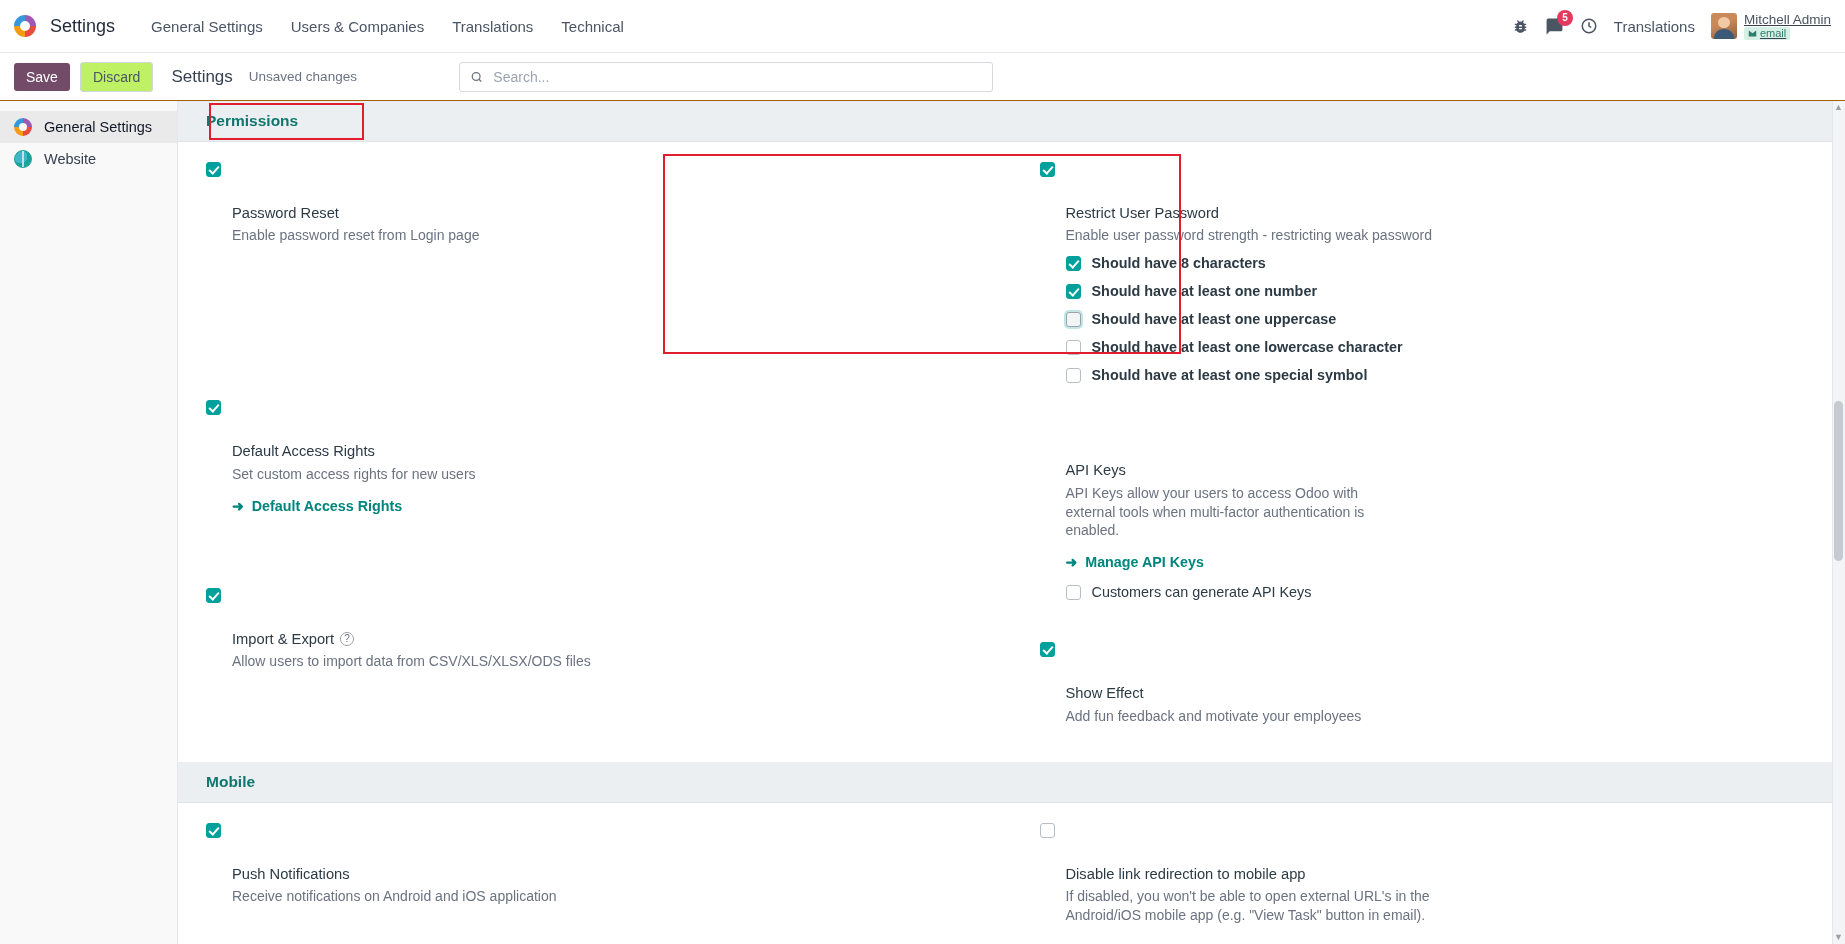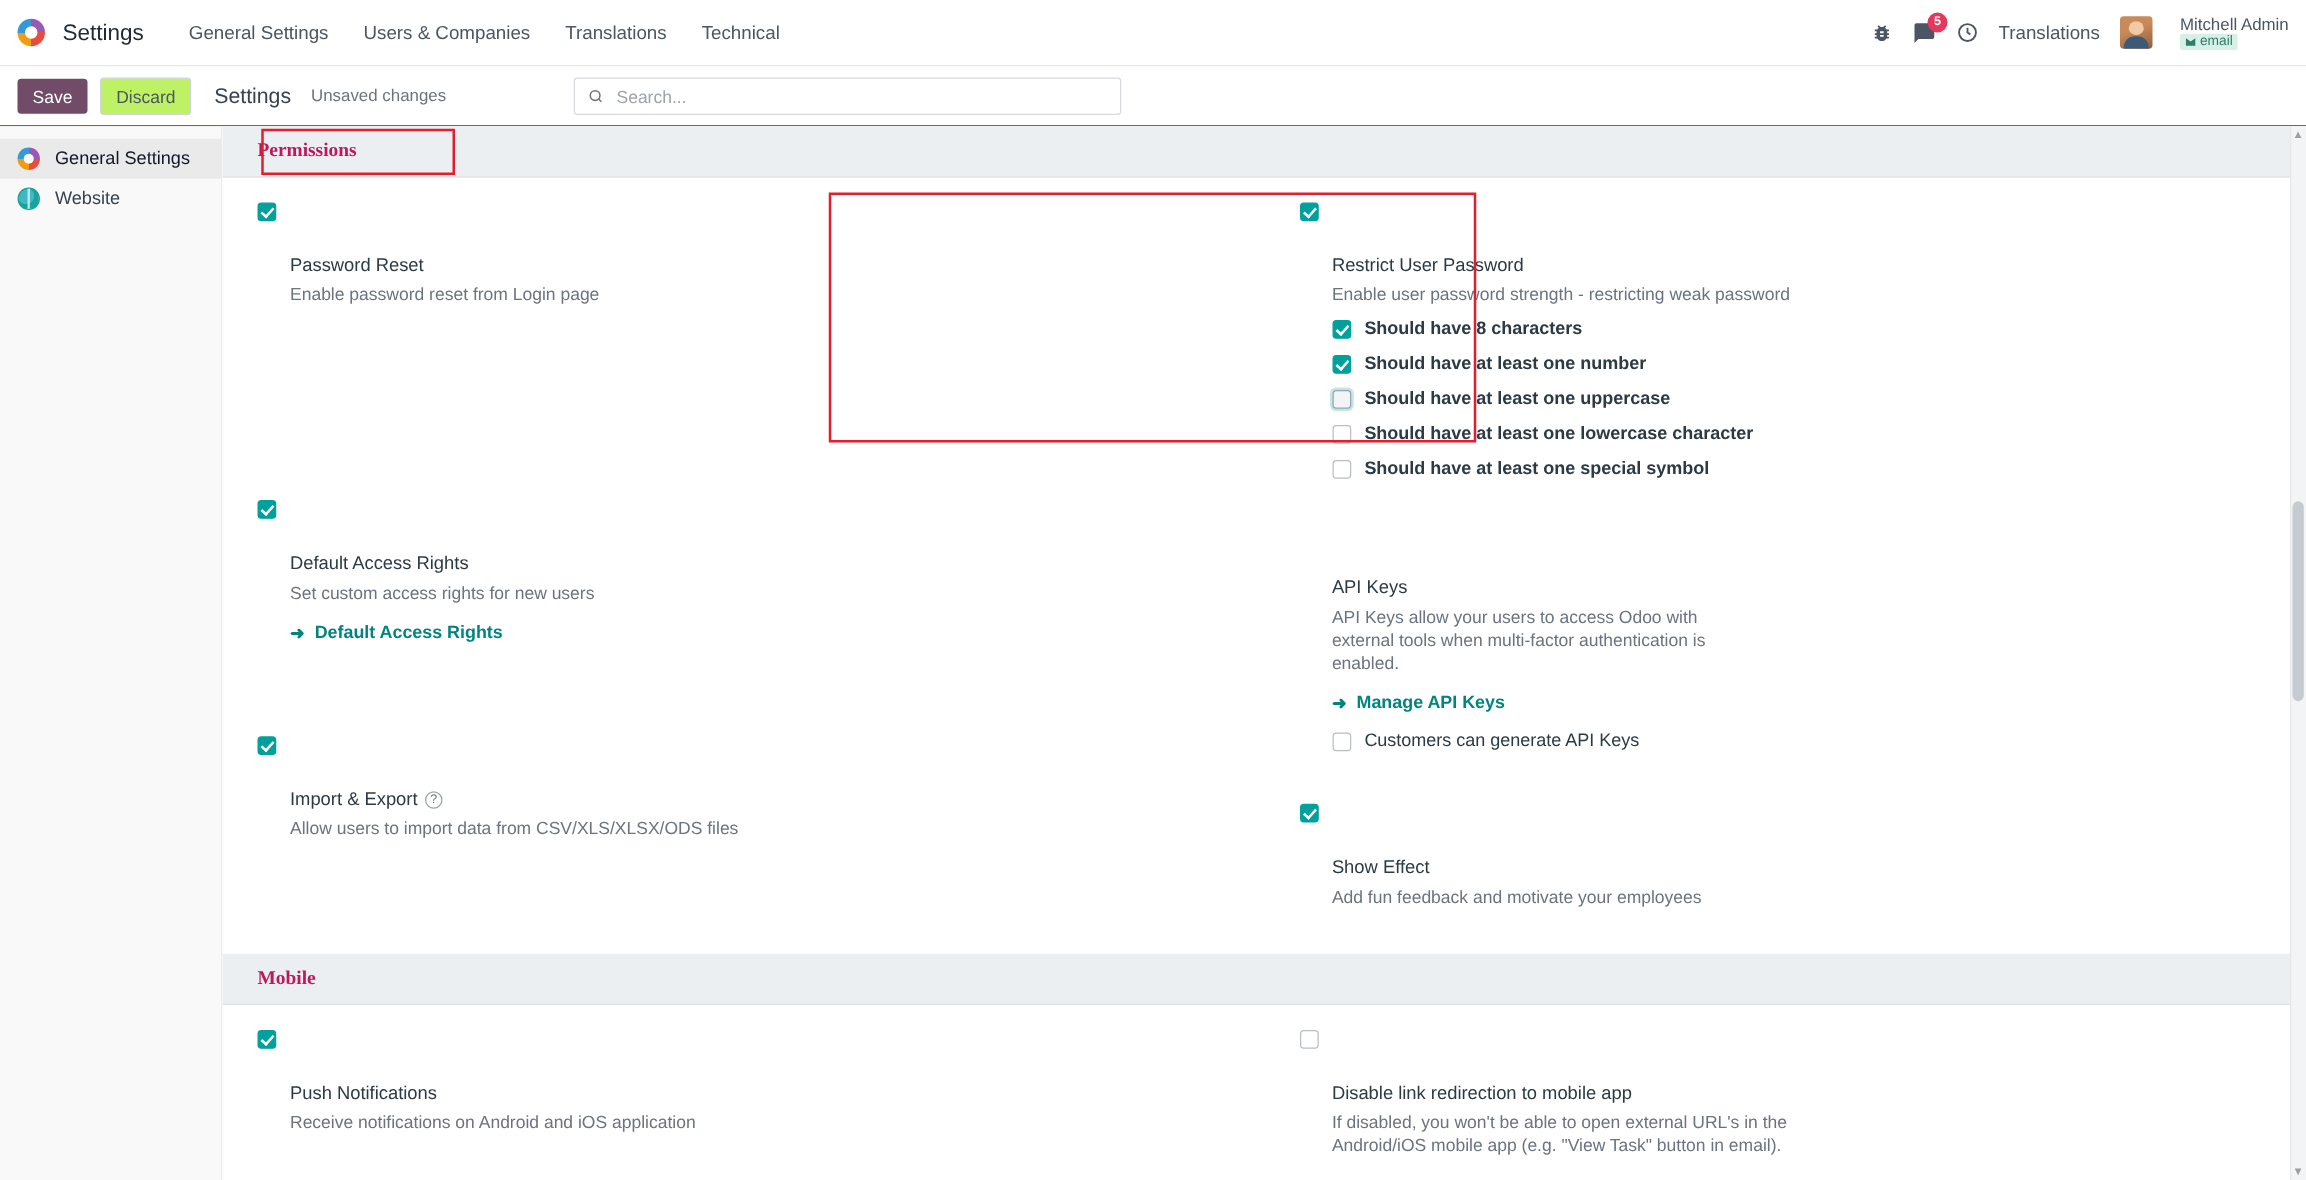--- a/index.html
+++ b/index.html
@@ -78,22 +78,23 @@
   }
   .company-name {
     font-size: 15px;
     color: #4b5563;
     cursor: pointer;
     white-space: nowrap;
   }
   .user-block {
     display: flex;
     align-items: center;
-    gap: 22px;
-    cursor: pointer;
+    gap: 7px;
+    cursor: pointer;
+    text-decoration: underline;
   }
   .user-texts {
     display: flex;
     flex-direction: column;
     align-items: flex-start;
     line-height: 1.15;
   }
   .user-name { font-size: 13.5px; color: #4b5563; }
   .user-mail {
     font-size: 11px;
@@ -158,21 +159,21 @@
     font-size: 17px;
     color: #374151;
     margin-left: 8px;
   }
   .cp-status {
     font-size: 13.5px;
     color: #6b7280;
     margin-left: 6px;
   }
   .searchbar {
-    width: 438px;
+    width: 534px;
     height: 30px;
     margin-left: 92px;
     border: 1px solid #d6d9de;
     border-radius: 3px;
     display: flex;
     align-items: center;
     padding: 0 10px;
     gap: 8px;
     background: #fff;
   }
@@ -239,22 +240,21 @@
     background: #fff;
   }
 
   
   .section-bar {
     background: #eceff1;
     border-bottom: 1px solid #dfe3e6;
     padding: 11px 28px;
     font-size: 15.5px;
     font-weight: bold;
-    color: #be185d;
-    font-family: Liberation Serif, serif;
+    color: #0f766e;
   }
   .section-bar.permissions {
     background: #eceff1;
     position: relative;
   }
 
   
   .hl {
     position: absolute;
     border: 2px solid #e11d2e;

